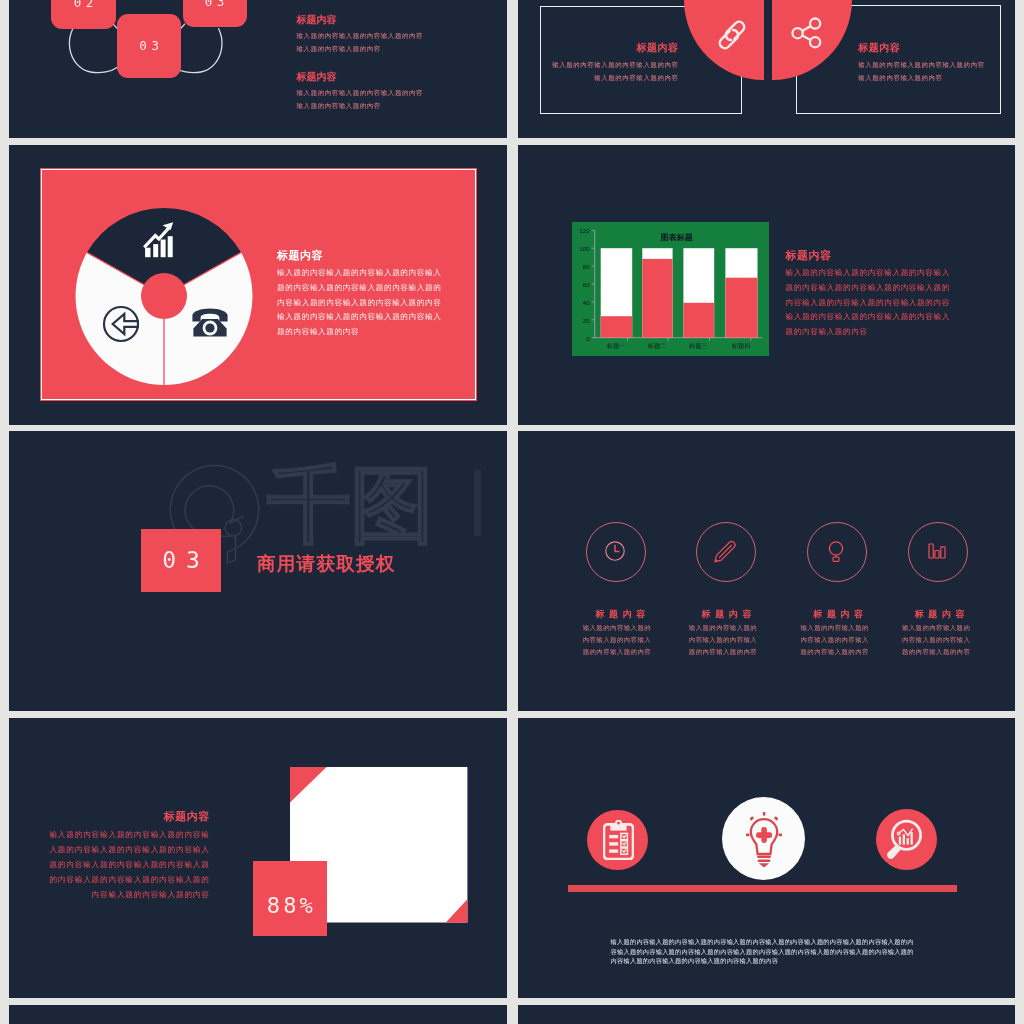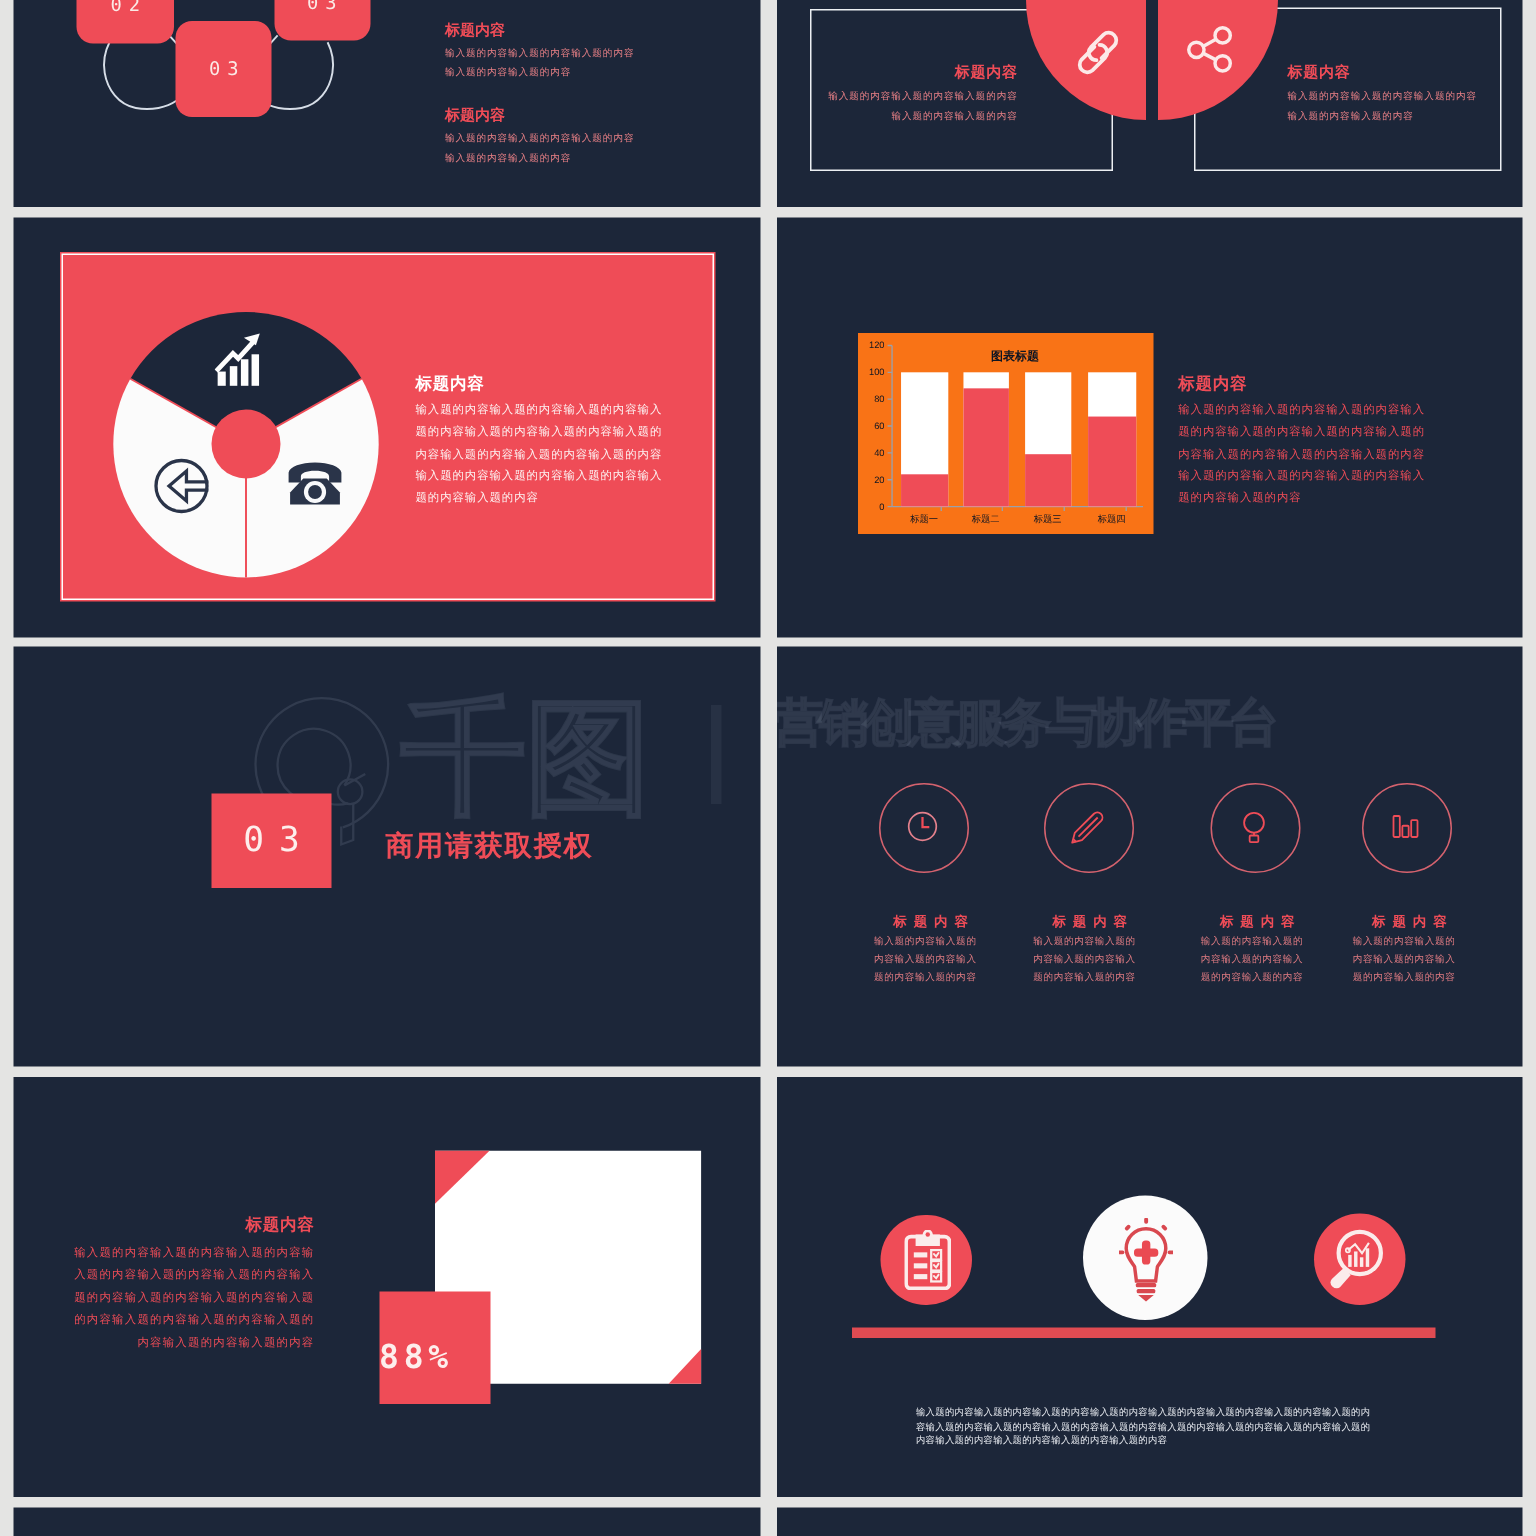--- a/index.html
+++ b/index.html
@@ -37,21 +37,21 @@
   .s2-b{font-size:6.4px;letter-spacing:0.63px;line-height:12.8px;}
 
   
   .redpanel{position:absolute;background:#ef4c57;}
   .redpanel:after{content:"";position:absolute;left:0.8px;top:0.8px;right:0.8px;bottom:0.8px;
                   border:1.1px solid #ffffff;}
   .s3-t{font-size:11px;}
   .s3-b{font-size:7.6px;letter-spacing:0.63px;line-height:14.6px;}
 
   
-  .chartbox{position:absolute;background:#f97316;}
+  .chartbox{position:absolute;background:#15803d;}
   .s4-t{font-size:11px;}
   .s4-b{font-size:7.6px;letter-spacing:0.63px;line-height:14.6px;}
 
   
   .numbox{position:absolute;background:#ef4c57;display:flex;align-items:center;justify-content:center;
           color:#fdeeec;font-family:"DejaVu Sans Mono","Liberation Mono",monospace;
           font-size:23px;letter-spacing:10px;}
   .s5-t{position:absolute;font-size:18.6px;color:#ef4c57;font-weight:bold;letter-spacing:1.2px;}
 
   
@@ -273,22 +273,20 @@
   <div class="wm" style="left:465px;top:39px;width:7px;height:66px;background:rgba(152,163,184,.09);"></div>
 
   <div class="numbox" style="left:131.8px;top:97.2px;width:80.6px;height:63.8px;">
     <span style="margin-left:10px;">03</span>
   </div>
   <div class="s5-t" style="left:248px;top:120px;">商用请获取授权</div>
 </div>
 
 <div class="slide col-r r2">
 
-  <div class="wm" style="left:-2.6px;top:34px;font-size:34px;line-height:34px;color:rgba(152,163,184,.035);
-              -webkit-text-stroke:1.1px rgba(152,163,184,.13);letter-spacing:-3.6px;">营销创意服务与协作平台</div>
 
   <div class="ocirc" style="left:68px;top:90.6px;width:58px;height:58px;"></div>
   <div class="ocirc" style="left:178px;top:90.6px;width:58px;height:58px;"></div>
   <div class="ocirc" style="left:289px;top:90.6px;width:58px;height:58px;"></div>
   <div class="ocirc" style="left:390px;top:90.6px;width:58px;height:58px;"></div>
 
   <svg width="22" height="22" viewBox="0 0 22 22" style="position:absolute;left:86px;top:108.6px;">
     <circle cx="11" cy="11" r="9.2" fill="none" stroke="#e3808c" stroke-width="1.15"></circle>
     <path d="M11,5.4 L11,11.4 L14.8,11.4" fill="none" stroke="#ef4c57" stroke-width="1.5" stroke-linecap="square"></path>
   </svg>
@@ -336,21 +334,21 @@
 </div>
 
 <div class="slide col-l r3">
   <svg width="178" height="156" viewBox="0 0 178 156" style="position:absolute;left:281.3px;top:49.4px;">
     <rect x="0" y="0" width="177.4" height="155.5" fill="#ffffff"></rect>
     <path d="M0,0 L36.5,0 L0,35.5 Z" fill="#ef4c57"></path>
     <path d="M177.4,132.3 L177.4,155.5 L155.8,155.5 Z" fill="#ef4c57"></path>
   </svg>
 
   <div class="pctbox" style="left:243.7px;top:143.2px;width:74.2px;height:74.7px;">
-    <span style="margin-bottom:18px;font-weight:bold;">88%</span>
+    <span style="margin-left:14px;margin-bottom:18px;">88%</span>
   </div>
 
   <div style="position:absolute;left:33.1px;top:91px;width:167.6px;text-align:right;">
     <div class="s7-t" style="position:static;color:#ef4c57;font-weight:bold;letter-spacing:.5px;">标题内容</div>
     <div class="s7-b" style="position:static;width:auto;margin-top:4px;color:#ef4c57;">输入题的内容输入题的内容输入题的内容输入题的内容输入题的内容输入题的内容输入题的内容输入题的内容输入题的内容输入题的内容输入题的内容输入题的内容输入题的内容输入题的内容输入题的内容</div>
   </div>
 </div>
 
 <div class="slide col-r r3">
   <div class="fcirc" style="left:69.9px;top:91.8px;width:60.2px;height:60.2px;background:#ef4c57;"></div>

